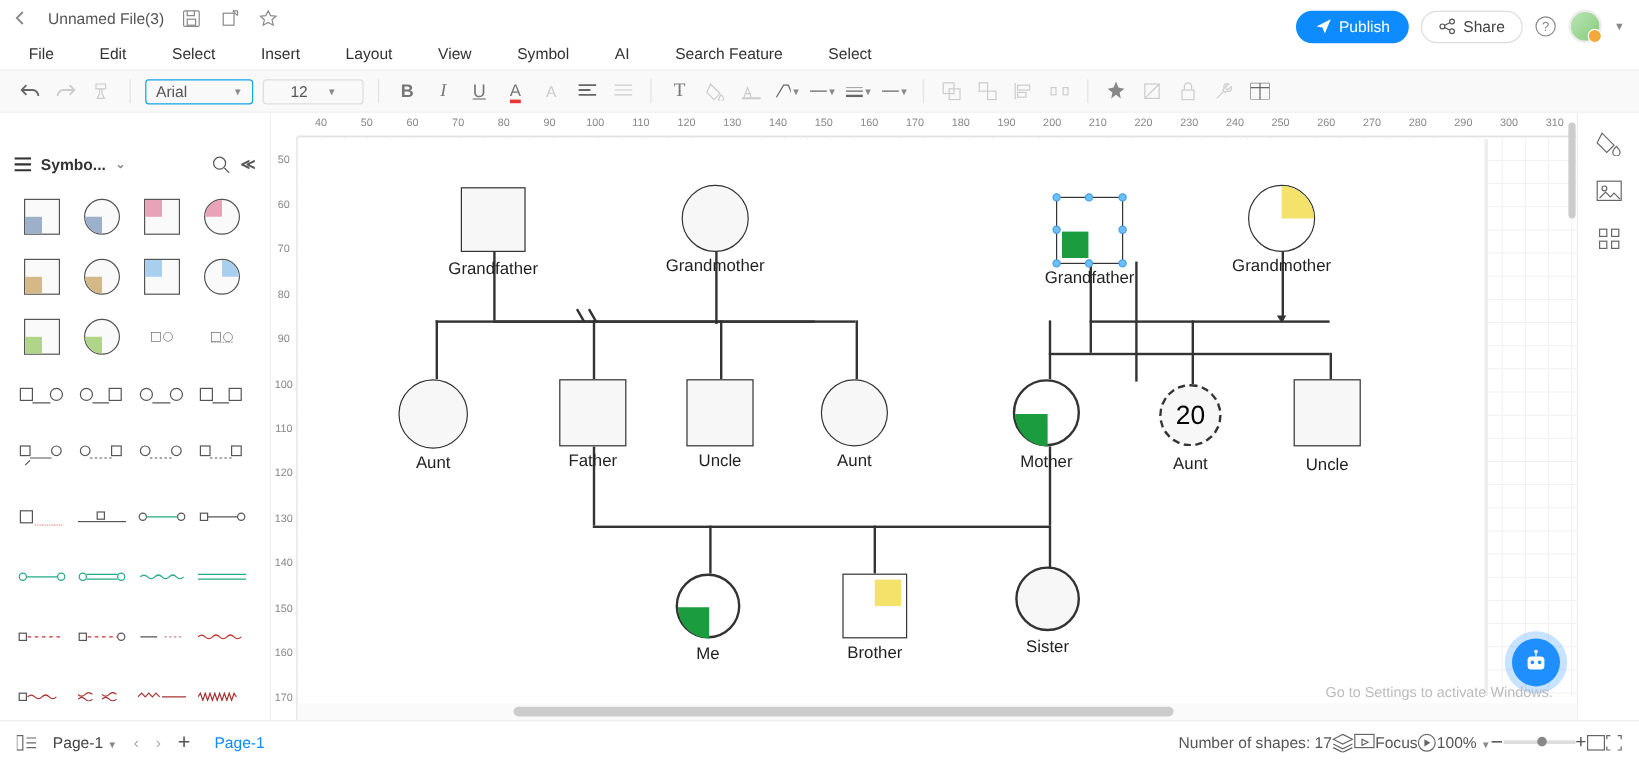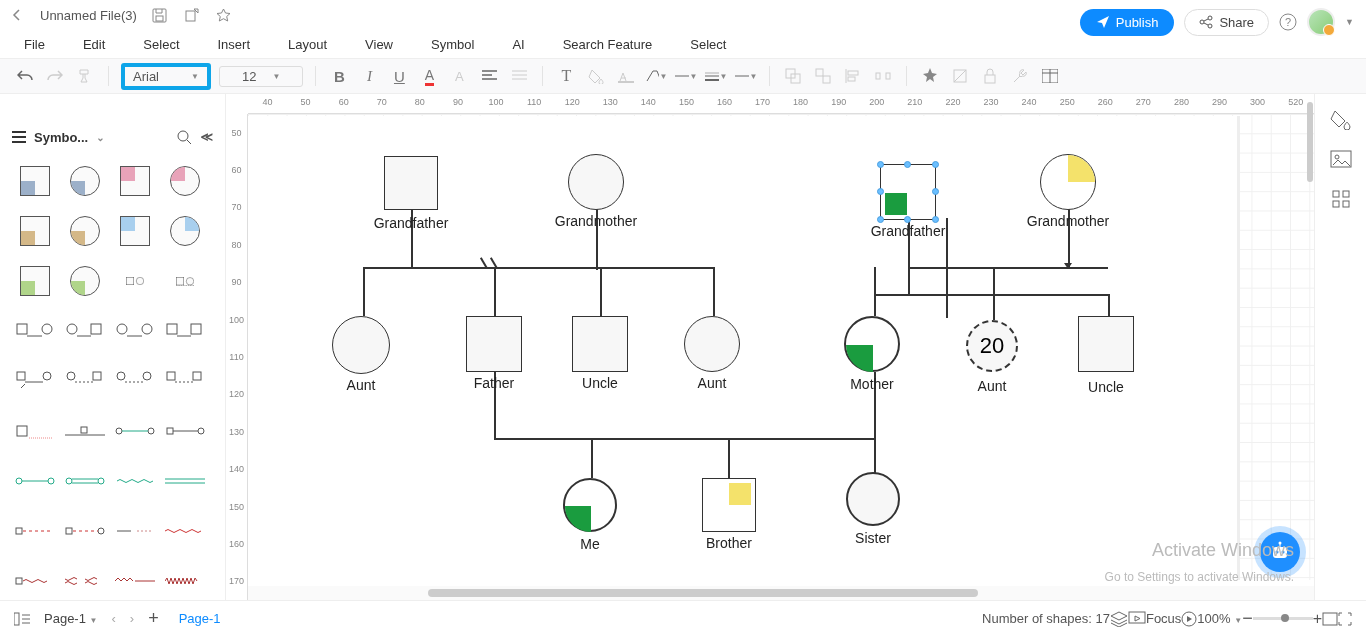--- a/index.html
+++ b/index.html
@@ -19,21 +19,21 @@
 .share-btn { background: #fff; border: 1px solid #ddd; border-radius: 16px; padding: 5px 14px; font-size: 13px; display: flex; align-items: center; gap: 6px; cursor: pointer; color: #444; }
 .avatar { width: 28px; height: 28px; border-radius: 50%; background: linear-gradient(135deg,#b9e4b9,#8c7); position: relative; border: 2px solid #eee; }
 .avatar::after { content: ""; position: absolute; bottom: -2px; right: -2px; width: 10px; height: 10px; background: #f3a93a; border-radius: 50%; border: 1px solid #fff; }
 .caret { font-size: 9px; color: #888; }
 
 
 .toolbar { height: 36px; background: #f9f9fa; border-top: 1px solid #eee; border-bottom: 1px solid #eee; display: flex; align-items: center; padding: 0 14px; gap: 8px; color: #555; font-size: 13px; }
 .tool-icon { width: 22px; height: 22px; display: inline-flex; align-items: center; justify-content: center; cursor: pointer; color: #777; border-radius: 3px; }
 .tool-icon.disabled { color: #ccc; }
 .tool-sep { width: 1px; height: 20px; background: #e3e3e3; margin: 0 4px; }
-.font-select { display: flex; align-items: center; gap: 4px; border: 4px solid #0ea5e9; padding: 2px 8px; border-radius: 3px; cursor: pointer; min-width: 90px; font-size: 13px; }
+.font-select { display: flex; align-items: center; gap: 4px; border: 1px solid #0ea5e9; padding: 2px 8px; border-radius: 3px; cursor: pointer; min-width: 90px; font-size: 13px; }
 .size-select { display: flex; align-items: center; gap: 16px; border: 1px solid #ddd; padding: 2px 22px; border-radius: 3px; cursor: pointer; min-width: 36px; font-size: 13px; }
 .dd { font-size: 8px; color: #888; }
 
 
 .left-panel { position: absolute; left: 0; top: 94px; width: 226px; bottom: 36px; border-right: 1px solid #eee; background: #fff; }
 .lp-header { height: 30px; display: flex; align-items: center; padding: 0 12px; gap: 8px; font-size: 13px; font-weight: bold; color: #333; margin-top: 28px; }
 .lp-search { margin-left: auto; cursor: pointer; color: #555; }
 .lp-collapse { cursor: pointer; color: #555; font-size: 12px; }
 .lp-body { padding: 10px 14px; overflow-y: auto; height: calc(100% - 30px); }
 .sym-row { display: flex; gap: 8px; margin-bottom: 12px; align-items: center; justify-content: flex-start; }
@@ -620,21 +620,21 @@
       <span>210</span>
       <span>220</span>
       <span>230</span>
       <span>240</span>
       <span>250</span>
       <span>260</span>
       <span>270</span>
       <span>280</span>
       <span>290</span>
       <span>300</span>
-      <span>520</span>
+      <span>310</span>
   </div>
   <div class="ruler-v">
     <span>50</span>
       <span>60</span>
       <span>70</span>
       <span>80</span>
       <span>90</span>
       <span>100</span>
       <span>110</span>
       <span>120</span>
@@ -776,21 +776,20 @@
   <svg width="22" height="22" viewBox="0 0 22 22">
       <rect x="4" y="6" width="14" height="11" rx="3" fill="#fff"></rect>
       <circle cx="8" cy="11" r="1.5" fill="#1f8fff"></circle>
       <circle cx="14" cy="11" r="1.5" fill="#1f8fff"></circle>
       <line x1="11" y1="2" x2="11" y2="6" stroke="#fff"></line>
       <circle cx="11" cy="2" r="1.5" fill="#fff"></circle>
     </svg>
 </div>
 
 <div class="watermark">
-  <div>Activate Windows</div>
   <small>Go to Settings to activate Windows.</small>
 </div>
 
 <div class="statusbar">
   <div class="sb-left">
     <span>
         <svg width="16" height="14">
           <rect x="0" y="1" width="5" height="12" stroke="#666" fill="none"></rect>
           <line x1="8" y1="3" x2="16" y2="3" stroke="#666"></line>
           <line x1="8" y1="7" x2="16" y2="7" stroke="#666"></line>

